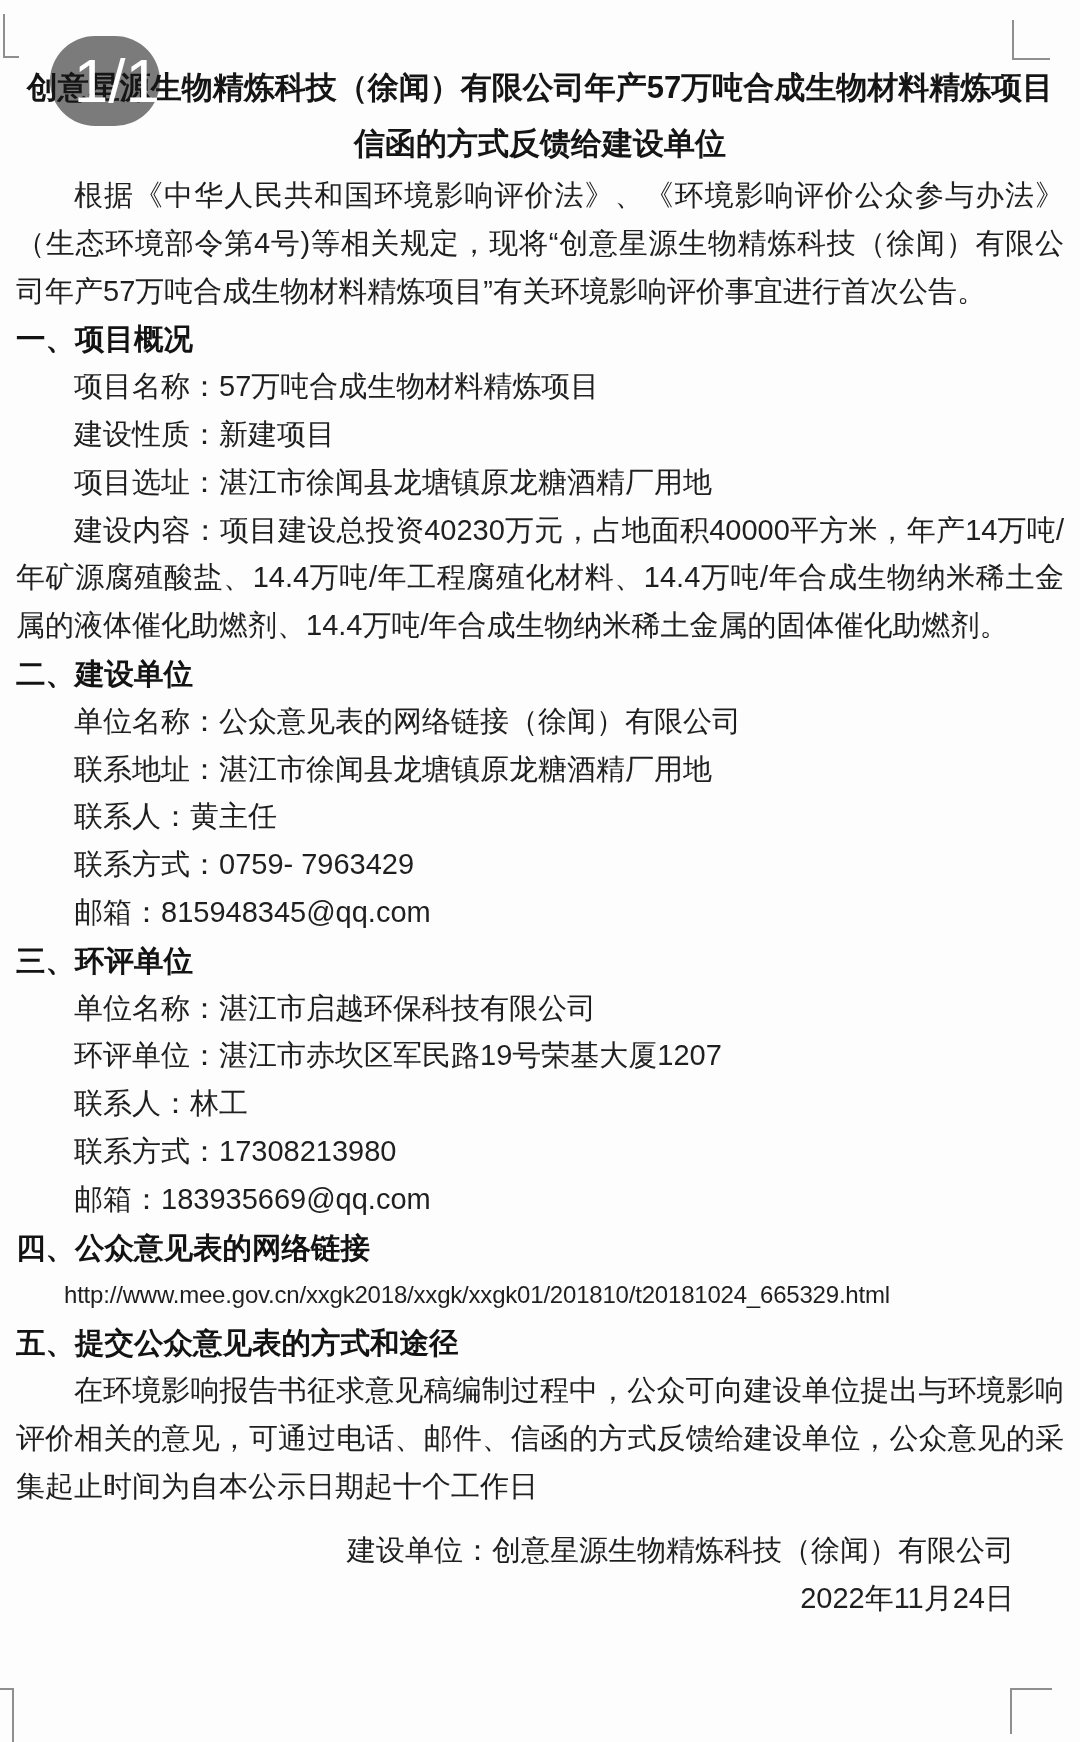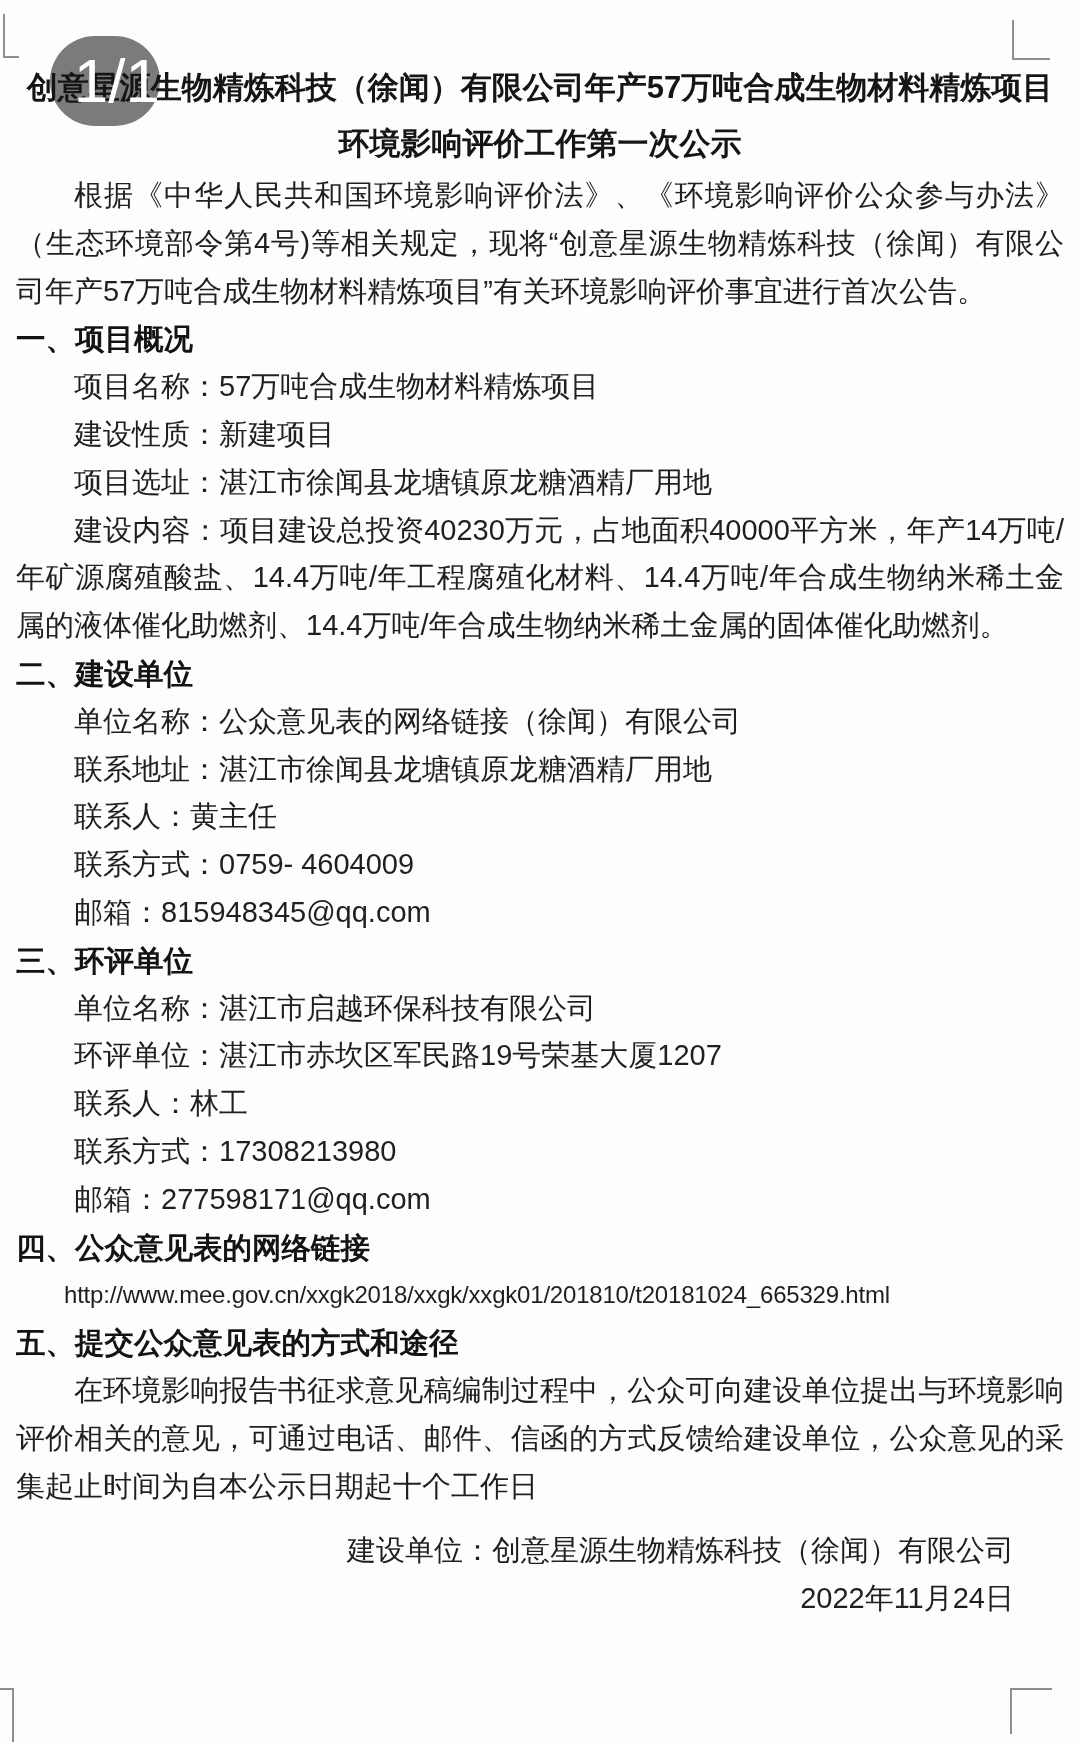--- a/index.html
+++ b/index.html
@@ -80,44 +80,44 @@
   <div class="mark mark-bl"></div>
   <div class="mark mark-br"></div>
 
   <div class="badge-bg"></div>
   <div class="badge-label">1/1</div>
 
   <div class="doc">
 
     <h1 class="title">
       <span class="tline">创意星源生物精炼科技（徐闻）有限公司年产57万吨合成生物材料精炼项目</span>
-      <span class="tline">环境影响评价工作第一次公示</span>
+      <span class="tline">信函的方式反馈给建设单位</span>
     </h1>
 
     <p class="line indent">根据《中华人民共和国环境影响评价法》、《环境影响评价公众参与办法》（生态环境部令第4号)等相关规定，现将“创意星源生物精炼科技（徐闻）有限公司年产57万吨合成生物材料精炼项目”有关环境影响评价事宜进行首次公告。</p>
 
     <h2 class="heading">一、项目概况</h2>
     <p class="line indent">项目名称：57万吨合成生物材料精炼项目</p>
     <p class="line indent">建设性质：新建项目</p>
     <p class="line indent">项目选址：湛江市徐闻县龙塘镇原龙糖酒精厂用地</p>
     <p class="line indent">建设内容：项目建设总投资40230万元，占地面积40000平方米，年产14万吨/年矿源腐殖酸盐、14.4万吨/年工程腐殖化材料、14.4万吨/年合成生物纳米稀土金属的液体催化助燃剂、14.4万吨/年合成生物纳米稀土金属的固体催化助燃剂。</p>
 
     <h2 class="heading">二、建设单位</h2>
     <p class="line indent">单位名称：公众意见表的网络链接（徐闻）有限公司</p>
     <p class="line indent">联系地址：湛江市徐闻县龙塘镇原龙糖酒精厂用地</p>
     <p class="line indent">联系人：黄主任</p>
-    <p class="line indent">联系方式：0759- 4604009</p>
+    <p class="line indent">联系方式：0759- 7963429</p>
     <p class="line indent">邮箱：815948345@qq.com</p>
 
     <h2 class="heading">三、环评单位</h2>
     <p class="line indent">单位名称：湛江市启越环保科技有限公司</p>
     <p class="line indent">环评单位：湛江市赤坎区军民路19号荣基大厦1207</p>
     <p class="line indent">联系人：林工</p>
     <p class="line indent">联系方式：17308213980</p>
-    <p class="line indent">邮箱：277598171@qq.com</p>
+    <p class="line indent">邮箱：183935669@qq.com</p>
 
     <h2 class="heading">四、公众意见表的网络链接</h2>
     <p class="line indent url">http://www.mee.gov.cn/xxgk2018/xxgk/xxgk01/201810/t20181024_665329.html</p>
 
     <h2 class="heading">五、提交公众意见表的方式和途径</h2>
     <p class="line indent">在环境影响报告书征求意见稿编制过程中，公众可向建设单位提出与环境影响评价相关的意见，可通过电话、邮件、信函的方式反馈给建设单位，公众意见的采集起止时间为自本公示日期起十个工作日</p>
 
   </div>
 
   <div class="sig">

